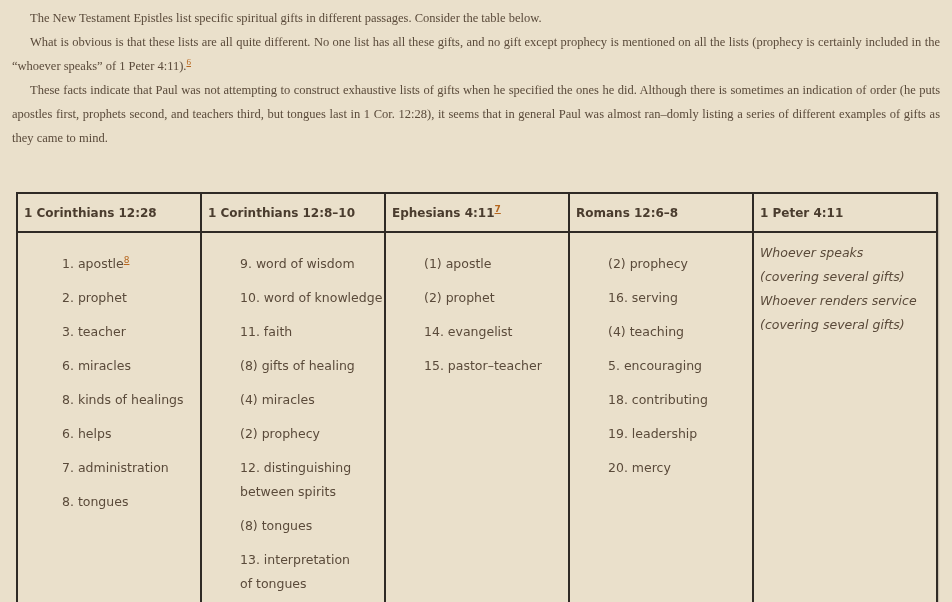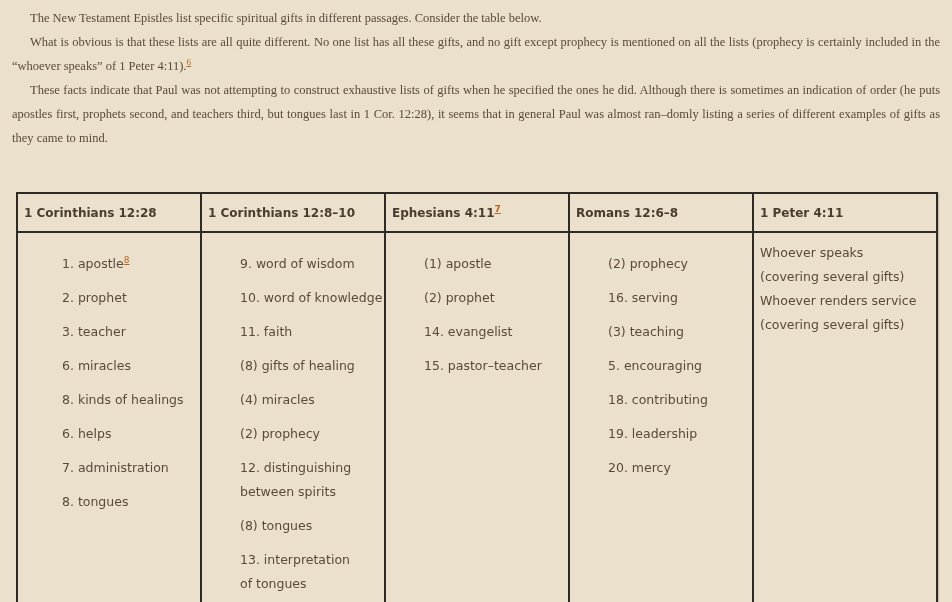--- a/index.html
+++ b/index.html
@@ -69,20 +69,21 @@
     .col-list li {
       line-height: 24px;
       margin-bottom: 10px;
     }
     .col-list.wide li { padding-right: 8px; }
     .col-list.indent2 { padding-left: 38px; }
     .peter-list {
       list-style: none;
       margin: 0;
       padding: 8px 6px 0 6px;
+      font-style: italic;
     }
     .peter-list li {
       line-height: 24px;
     }
   </style>
 </head>
 <body>
 
 <p class="para" style="top:6px;"><span>The New Testament Epistles list specific spiritual gifts in different passages. Consider the table below.</span></p>
 
@@ -139,21 +140,21 @@
           <li>(1) apostle</li>
           <li>(2) prophet</li>
           <li>14. evangelist</li>
           <li>15. pastor–teacher</li>
         </ul>
       </td>
       <td>
         <ul class="col-list indent2">
           <li>(2) prophecy</li>
           <li>16. serving</li>
-          <li>(3) teaching</li>
+          <li>(4) teaching</li>
           <li>5. encouraging</li>
           <li>18. contributing</li>
           <li>19. leadership</li>
           <li>20. mercy</li>
         </ul>
       </td>
       <td>
         <ul class="peter-list">
           <li>Whoever speaks</li>
           <li>(covering several gifts)</li>

